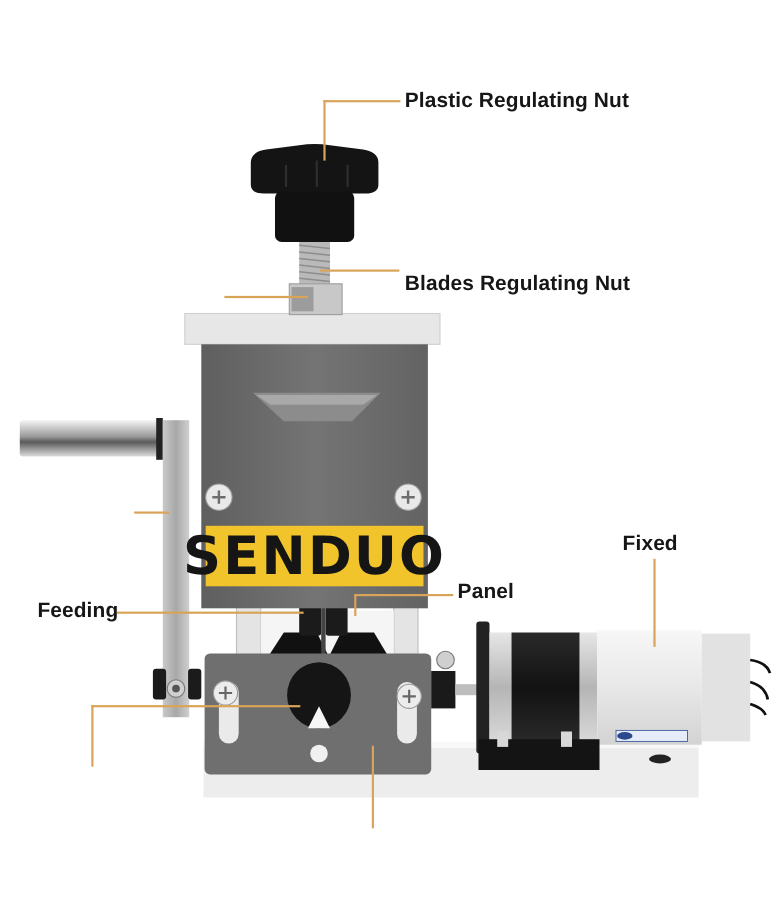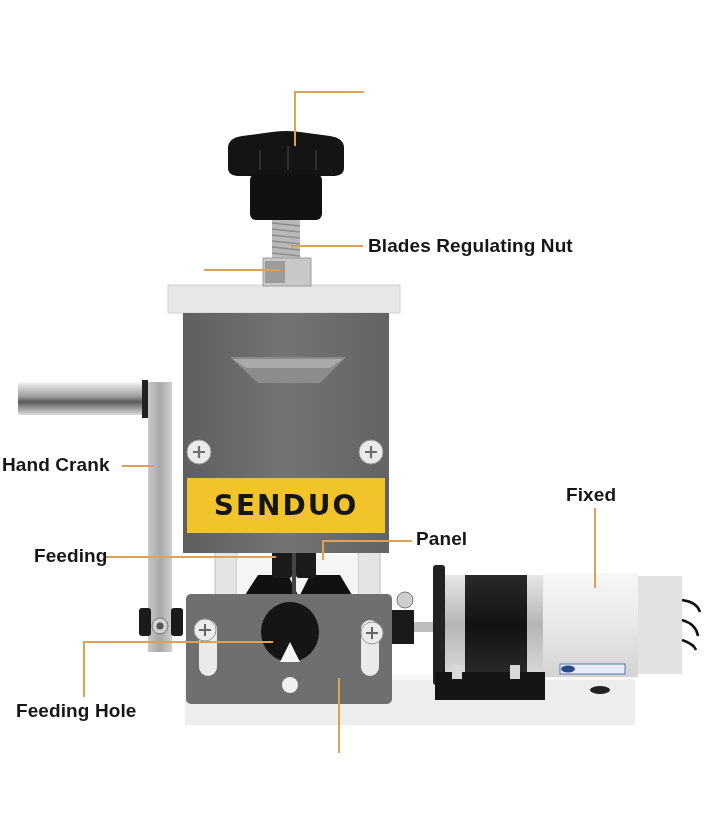--- a/index.html
+++ b/index.html
@@ -141,39 +141,38 @@
       <rect x="638" y="576" width="44" height="98" fill="#e2e2e2"></rect>
       <rect x="560" y="664" width="65" height="10" fill="#e7edf8" stroke="#3c5a9a" stroke-width="0.8"></rect>
       <ellipse cx="568" cy="669" rx="7" ry="3.5" fill="#2b4a8e"></ellipse>
       <path d="M682 600 q15 2 18 12 M682 620 q14 4 16 16 M682 640 q12 4 14 10" stroke="#111" stroke-width="2.5" fill="none"></path>
       <rect x="435" y="672" width="110" height="28" fill="#141414"></rect>
       <rect x="452" y="665" width="10" height="14" fill="#d8d8d8"></rect>
       <rect x="510" y="665" width="10" height="14" fill="#d8d8d8"></rect>
     </g>
   </svg>
 
-  <div class="abs" style="left:187px;top:478px;width:198px;height:55px;display:flex;align-items:center;justify-content:center;font-family:'DejaVu Sans', sans-serif;font-weight:bold;font-size:28px;color:#151515;letter-spacing:2px;">SENDUO</div>
+  <div class="abs" style="left:187px;top:478px;width:198px;height:55px;display:flex;align-items:center;justify-content:center;font-family:'DejaVu Sans', sans-serif;font-weight:bold;font-size:48px;color:#151515;letter-spacing:2px;">SENDUO</div>
 
   <div class="lead" style="left:294px;top:91px;width:70px;height:2px"></div>
   <div class="lead" style="left:294px;top:91px;width:2px;height:55px"></div>
 
   <div class="lead" style="left:291px;top:245px;width:72px;height:2px"></div>
   <div class="lead" style="left:204px;top:269px;width:76px;height:2px"></div>
   <div class="lead" style="left:122px;top:465px;width:32px;height:2px"></div>
   <div class="lead" style="left:106px;top:556px;width:170px;height:2px"></div>
 
   <div class="lead" style="left:322px;top:540px;width:90px;height:2px"></div>
   <div class="lead" style="left:322px;top:540px;width:2px;height:20px"></div>
 
   <div class="lead" style="left:594px;top:508px;width:2px;height:80px"></div>
 
   <div class="lead" style="left:83px;top:641px;width:190px;height:2px"></div>
   <div class="lead" style="left:83px;top:641px;width:2px;height:56px"></div>
 
   <div class="lead" style="left:338px;top:678px;width:2px;height:75px"></div>
 
-  <div class="label" style="left:368px;top:235px">Blades Regulating Nut</div>
-  <div class="label" style="left:2px;top:454px">Hand Crank</div>
+  <div class="label" style="left:368px;top:81px">Plastic Regulating Nut</div>
+  <div class="label" style="left:368px;top:248px">Blades Regulating Nut</div>
   <div class="label" style="left:566px;top:484px">Fixed</div>
   <div class="label" style="left:34px;top:545px">Feeding</div>
   <div class="label" style="left:416px;top:528px">Panel</div>
-  <div class="label" style="left:16px;top:700px">Feeding Hole</div>
 </div>
 
 </body></html>

